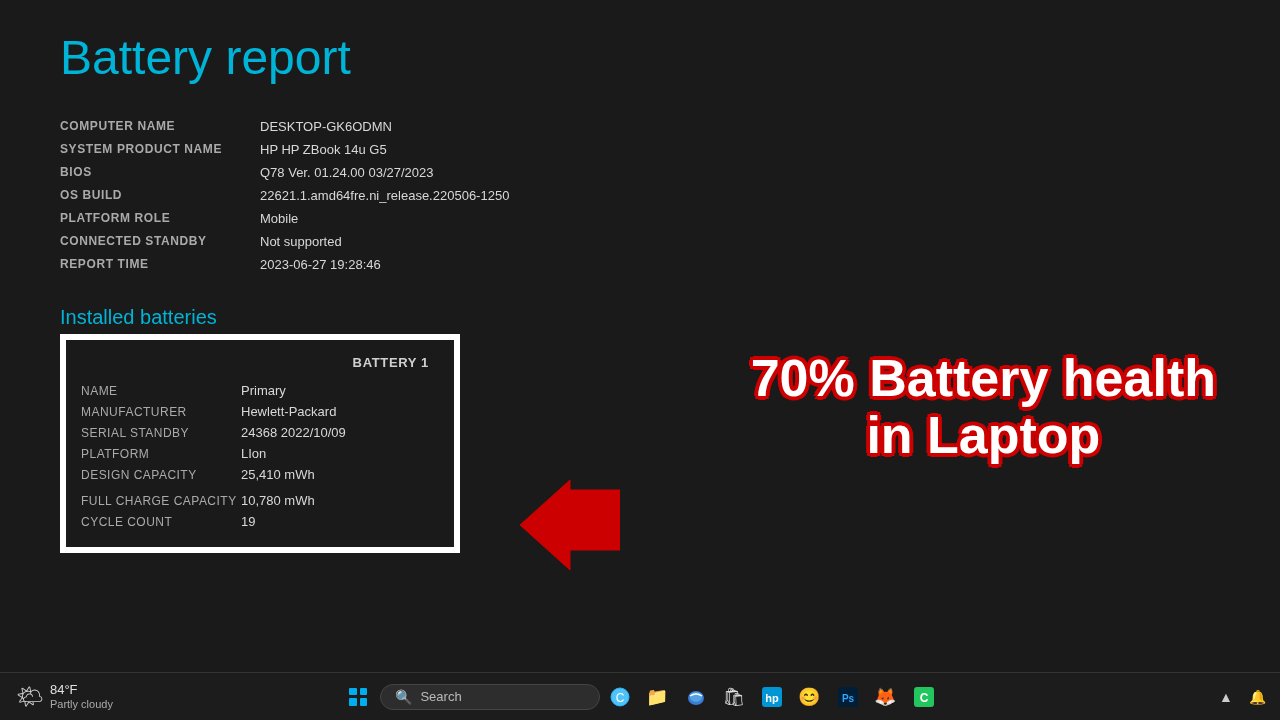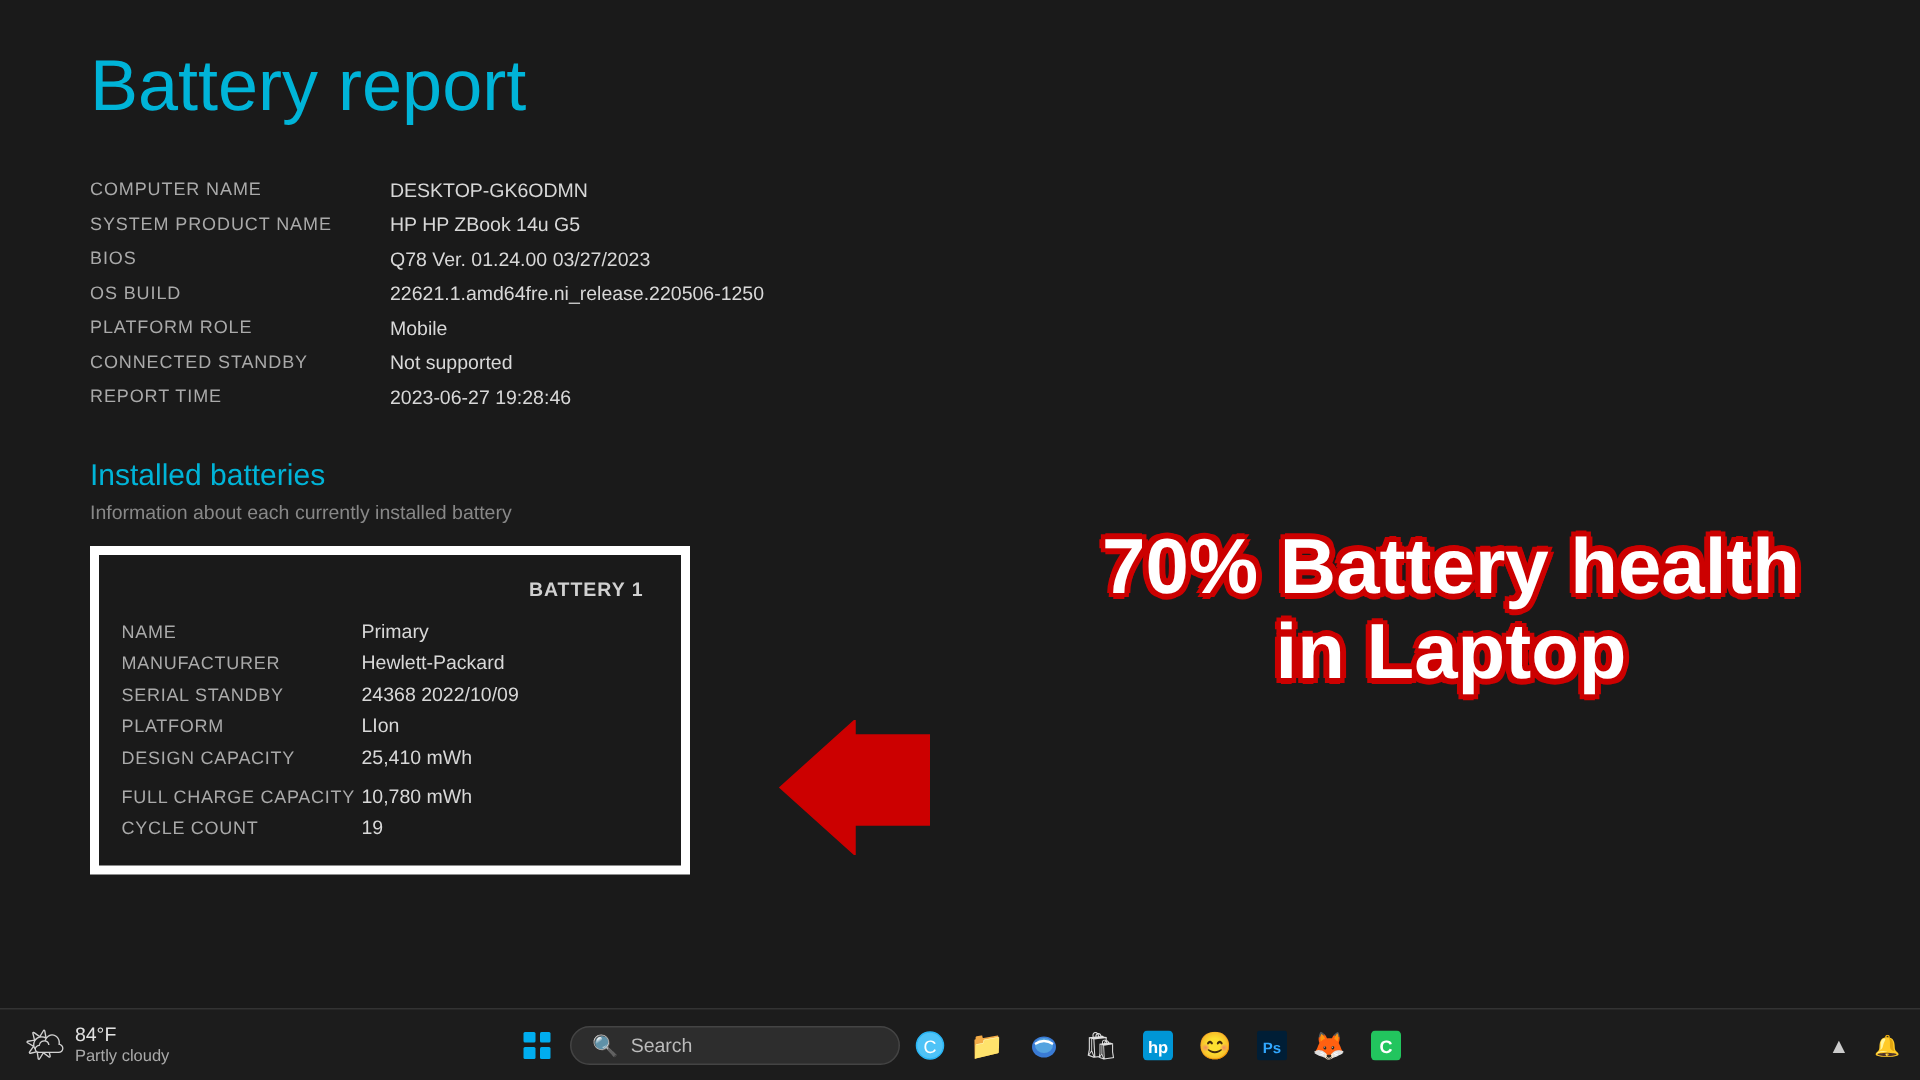--- a/index.html
+++ b/index.html
@@ -37,21 +37,21 @@
       padding: 4px 0;
       font-size: 13px;
       vertical-align: top;
     }
 
     .info-table td:first-child {
       color: #aaaaaa;
       font-size: 12px;
       letter-spacing: 0.05em;
       width: 200px;
-      font-weight: 400;
+      font-weight: 700;
       padding-right: 20px;
     }
 
     .info-table td:last-child {
       color: #d8d8d8;
     }
 
     .section-title {
       font-size: 20px;
       color: #00b4d8;
@@ -103,21 +103,21 @@
       color: #d8d8d8;
     }
 
     .battery-info-table tr.spacer td {
       padding-top: 8px;
     }
 
     
     .overlay-annotation {
       position: absolute;
-      right: 80px;
+      right: 64px;
       top: 350px;
       text-align: center;
     }
 
     .overlay-text {
       font-size: 52px;
       font-weight: 900;
       color: #ffffff;
       text-shadow:
         -3px -3px 0 #cc0000,
@@ -305,21 +305,20 @@
         </tr>
         <tr>
           <td>REPORT TIME</td>
           <td>2023-06-27  19:28:46</td>
         </tr>
       </tbody>
   </table>
 
   <div>
     <div class="section-title">Installed batteries</div>
-    <div class="section-subtitle">Information about each currently installed battery</div>
 
     <div class="battery-card">
       <div class="battery-card-header">BATTERY 1</div>
       <table class="battery-info-table">
         <tbody id="battery-info-tbody">
             <tr>
               <td>NAME</td>
               <td>Primary</td>
             </tr>
             <tr>

